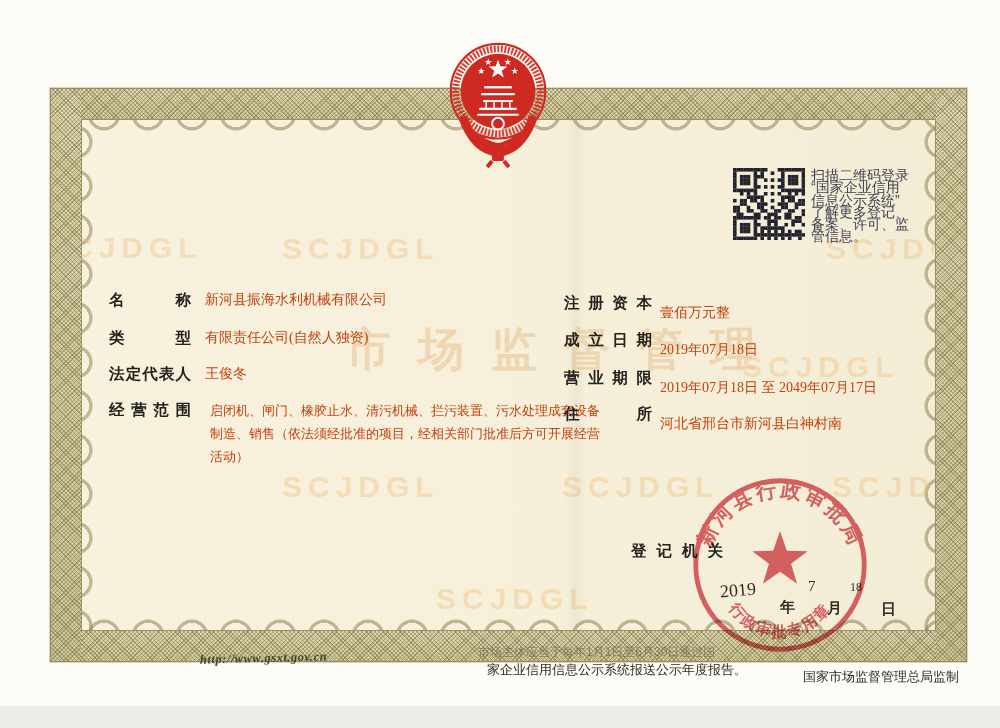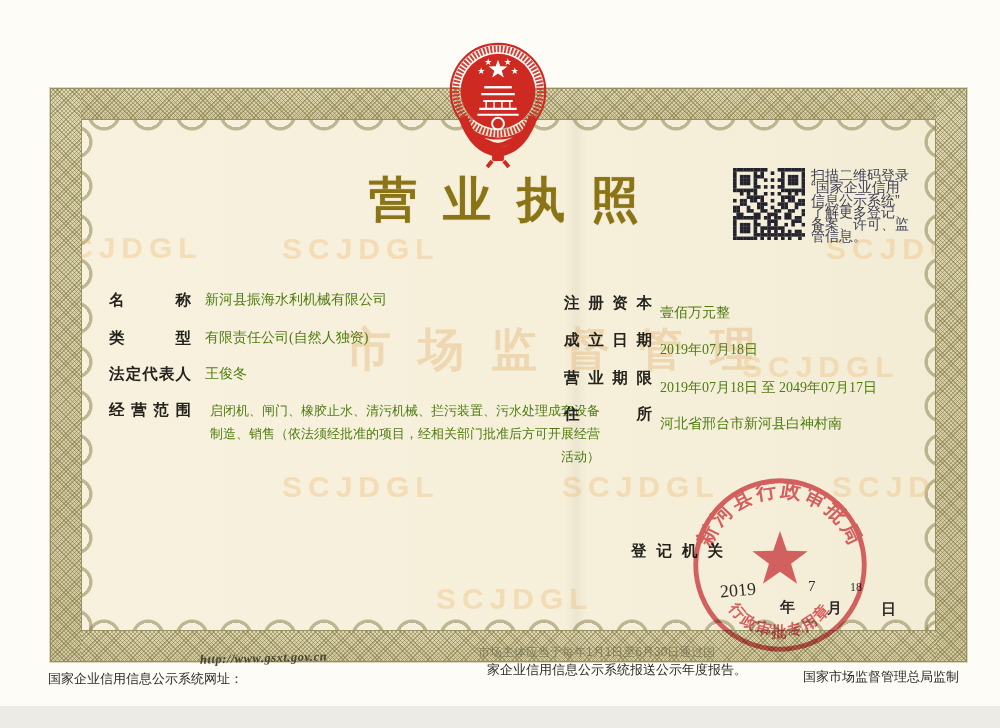--- a/index.html
+++ b/index.html
@@ -51,22 +51,22 @@
          text-shadow:0 0 1px rgba(138,116,22,.6);}
   .subtitle{position:absolute;left:430px;top:238px;width:160px;text-align:center;font-size:19px;
             letter-spacing:3px;color:#1f1d1a;z-index:3;font-weight:bold;}
   .qr{position:absolute;left:733px;top:168px;z-index:3;}
   .qr-caption{position:absolute;left:811px;top:169px;width:100px;font-size:14px;line-height:12.3px;
               color:#3e3e52;z-index:3;white-space:pre-line;}
 
   
   .lbl{position:absolute;font-size:15.5px;font-weight:bold;color:#24221d;z-index:3;}
   .spread{display:flex;justify-content:space-between;}
-  .val{position:absolute;font-size:14px;color:#4d7c0f;z-index:3;white-space:nowrap;
-       font-family:"Liberation Serif","DejaVu Serif",serif;text-align:right;}
+  .val{position:absolute;font-size:14px;color:#c2410c;z-index:3;white-space:nowrap;
+       font-family:"Liberation Serif","DejaVu Serif",serif;}
   .lbl.lc{left:109px;width:82px;}
   .val.lc{left:205px;}
   .lbl.rc{left:564px;width:88px;}
   .val.rc{left:660px;margin-top:10px;}
   .scope{left:210px;top:399px;line-height:23px;white-space:pre-line;font-size:13px;}
 
   
   .reg-label{left:631px;top:541px;width:92px;}
   .date-num{position:absolute;font-size:18px;color:#2e2c28;z-index:3;
             font-family:"Liberation Serif","DejaVu Serif",serif;}
@@ -143,21 +143,20 @@
     </g>
     <circle cx="50" cy="85" r="6" fill="none" stroke="#ffffff" stroke-width="2"></circle>
     <g fill="none" stroke="#cf2a22">
       <path d="M14 78 Q26 112 50 114 Q74 112 86 78" stroke-width="9"></path>
       <path d="M22 92 Q38 106 50 107 Q62 106 78 92" stroke-width="5"></path>
       <rect x="44" y="108" width="12" height="15" rx="2" fill="#cf2a22" stroke="none"></rect>
       <path d="M44 123 l-5 6 M56 123 l5 6" stroke-width="4"></path>
     </g>
   </svg>
 
-  <div class="title">营业执照</div>
 
   <svg class="qr" width="72" height="72" viewBox="0 0 72 72">
     <rect x="0" y="0" width="72" height="72" fill="none"></rect>
     <g id="qr-modules" fill="#23232e">
         <rect x="0.0" y="0.0" width="3.6" height="3.6"></rect>
         <rect x="3.4" y="0.0" width="3.6" height="3.6"></rect>
         <rect x="6.9" y="0.0" width="3.6" height="3.6"></rect>
         <rect x="10.3" y="0.0" width="3.6" height="3.6"></rect>
         <rect x="13.7" y="0.0" width="3.6" height="3.6"></rect>
         <rect x="17.1" y="0.0" width="3.6" height="3.6"></rect>
@@ -492,19 +491,18 @@
     <polygon fill="#d5454f" points="95,60 102.05,80.29 123.51,80.73 106.41,93.71 112.63,114.27 95,102 77.37,114.27 83.59,93.71 66.49,80.73 87.95,80.29"></polygon>
     <text font-size="8" fill="#d5454f" letter-spacing="1.5">
       <textPath href="#arcNum" startOffset="50%" text-anchor="middle">1305308086048</textPath>
     </text>
     <text font-size="16" font-weight="bold" fill="#d5454f" letter-spacing="2">
       <textPath href="#arcBot" startOffset="50%" text-anchor="middle">行政审批专用章</textPath>
     </text>
   </svg>
 
   <div class="ft ft-url">http://www.gsxt.gov.cn</div>
-  <div class="ft ft-left">国家企业信用信息公示系统网址：</div>
   <div class="ft ft-notice1">市场主体应当于每年1月1日至6月30日通过国</div>
   <div class="ft ft-notice2">家企业信用信息公示系统报送公示年度报告。</div>
   <div class="ft ft-right">国家市场监督管理总局监制</div>
 
 </div>
 <div class="scan-edge"></div>
 
 </body></html>

